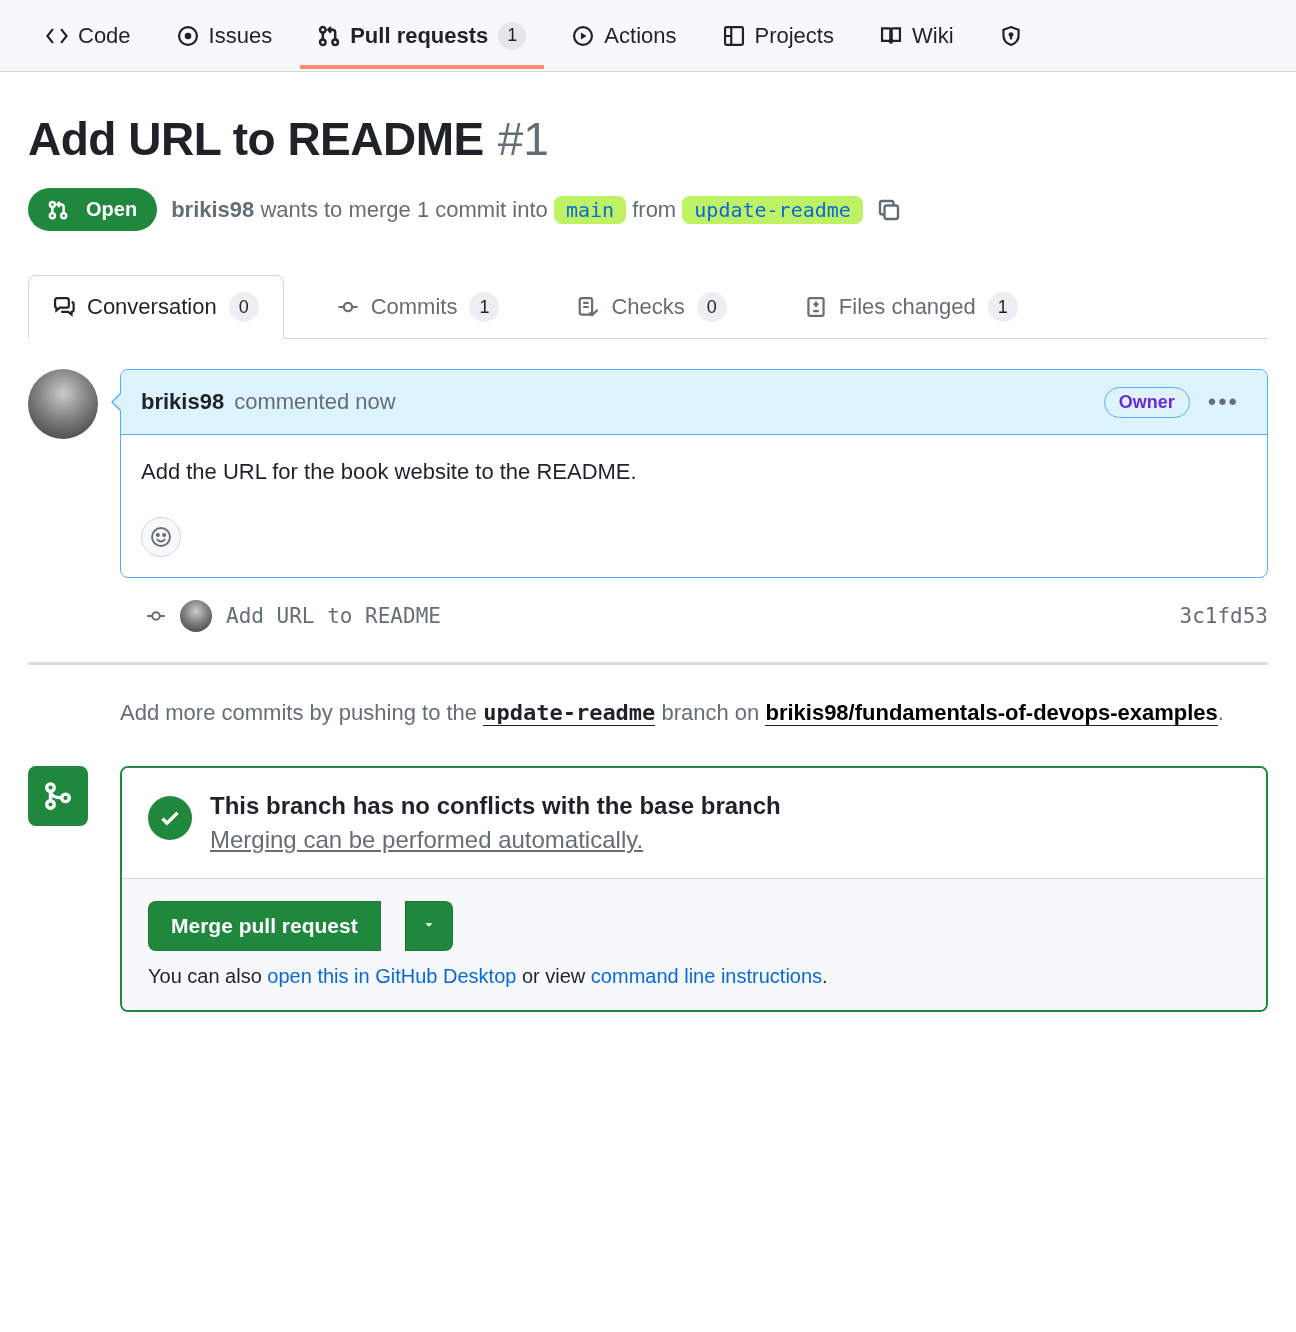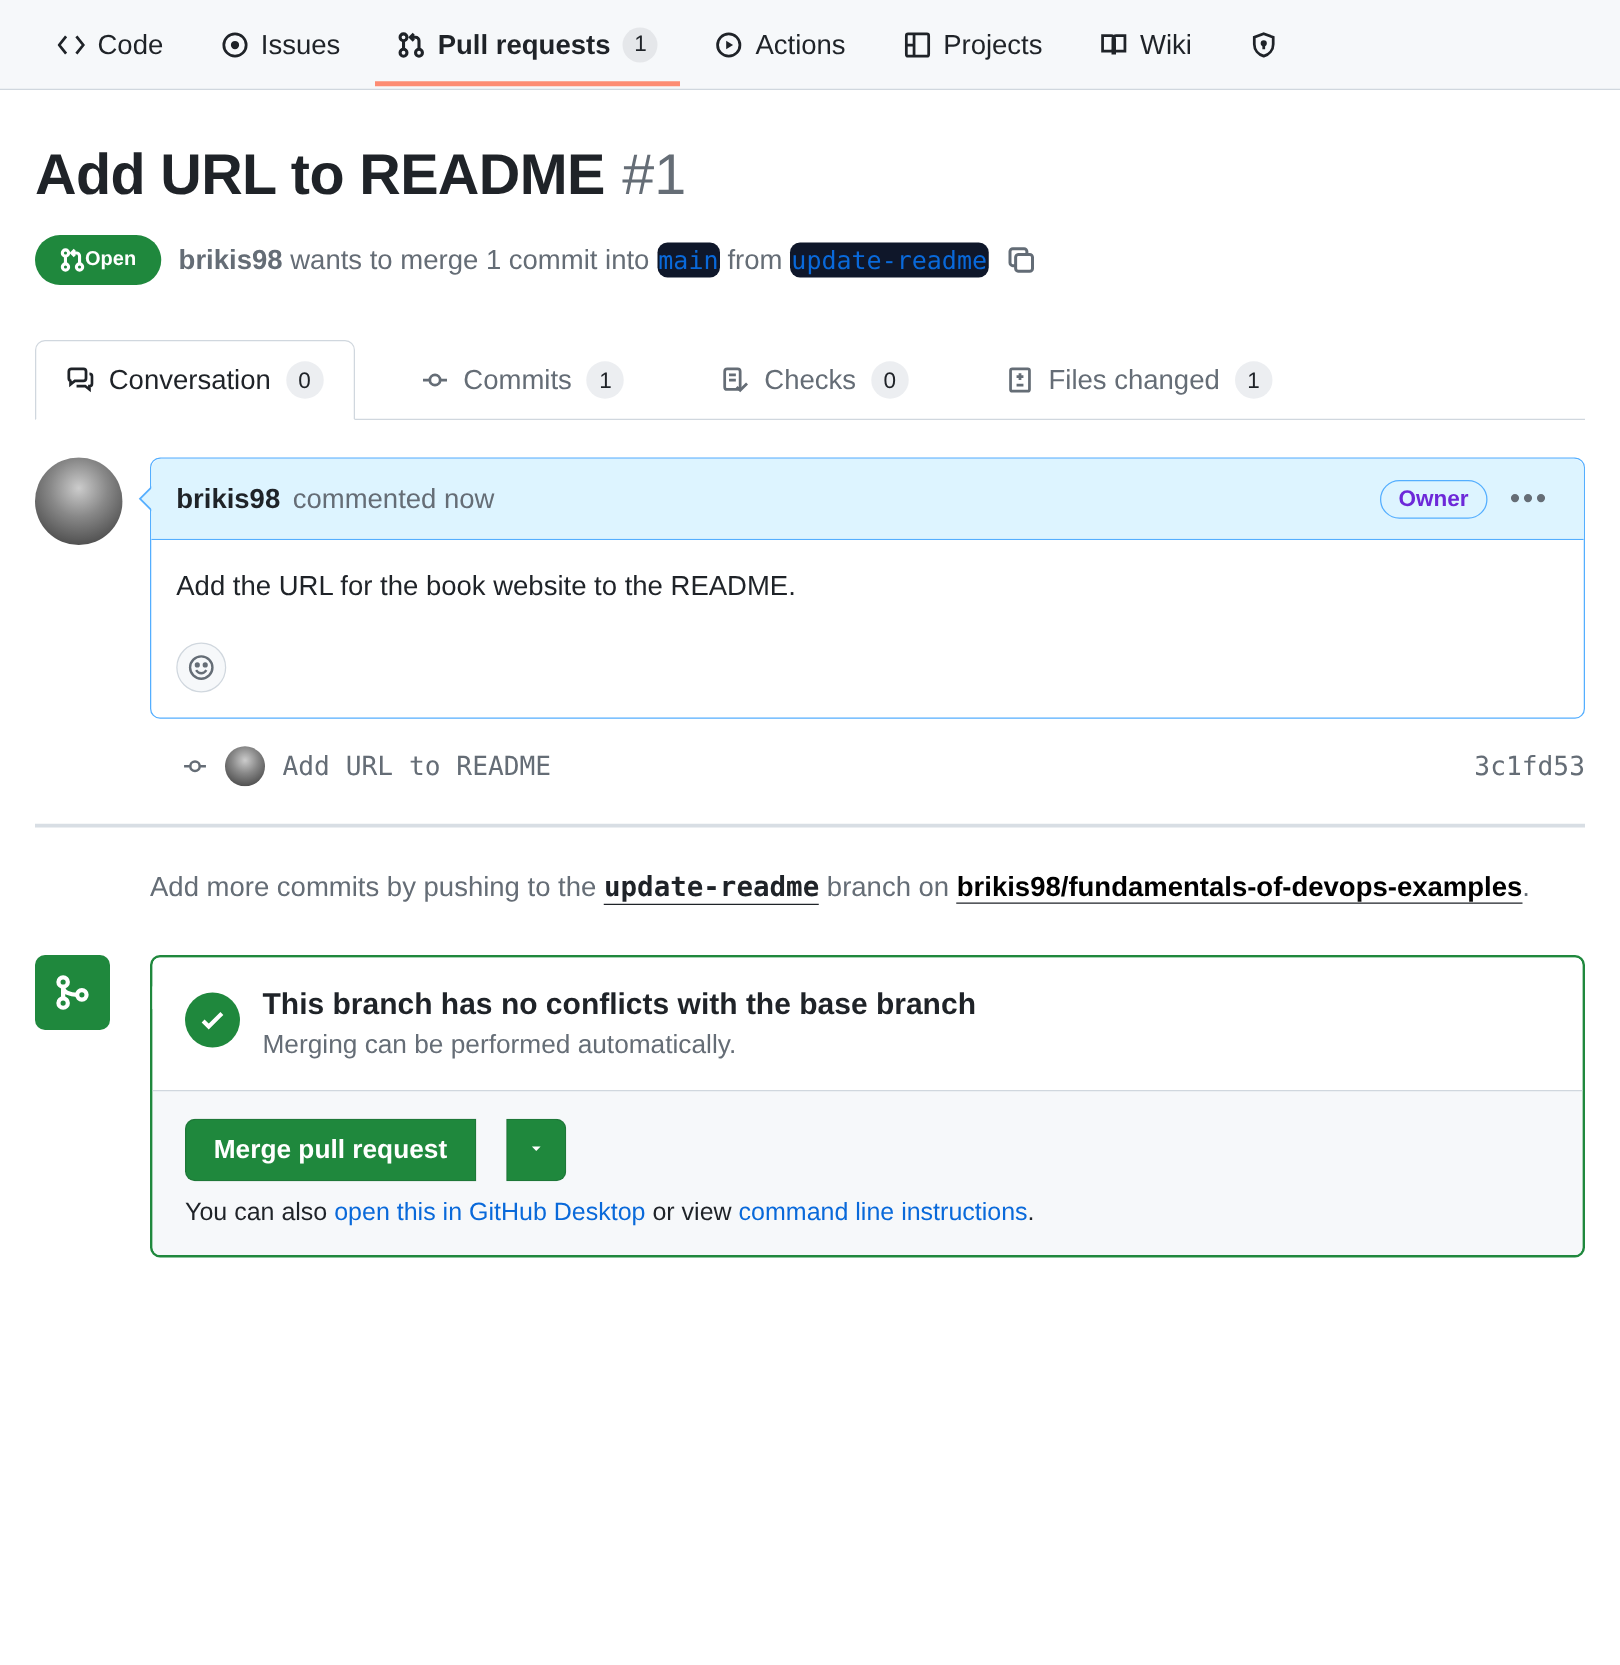--- a/index.html
+++ b/index.html
@@ -76,43 +76,43 @@
 .pr-meta-row {
   display: flex;
   align-items: center;
   gap: 14px;
   margin-top: 22px;
   flex-wrap: wrap;
 }
 .state-badge {
   display: inline-flex;
   align-items: center;
-  gap: 0;
+  gap: 18px;
   background: #1f883d;
   color: #fff;
-  font-size: 16px;
+  font-size: 20px;
   font-weight: 600;
   padding: 10px 20px;
   border-radius: 28px;
 }
 .meta-text {
   font-size: 22px;
   color: #656d76;
 }
 .meta-author {
   font-weight: 600;
   color: #656d76;
 }
 .branch-chip {
   display: inline-block;
-  background: #0f172a;
+  background: #bef264;
   color: #0969da;
   font-family: ui-monospace, SFMono-Regular, Menlo, monospace;
   font-size: 20px;
-  padding: 2px 1px;
+  padding: 2px 12px;
   border-radius: 8px;
 }
 .copy-btn {
   color: #636c76;
   cursor: pointer;
 }
 
 .subtabs {
   display: flex;
   margin-top: 44px;
@@ -327,21 +327,21 @@
   background: #fff;
 }
 .status-check {
   width: 44px; height: 44px; border-radius: 50%;
   background: #1f883d; color: #fff;
   display: flex; align-items: center; justify-content: center;
   flex-shrink: 0;
   margin-top: 4px;
 }
 .status-title { font-size: 24px; font-weight: 700; color: #1f2328; }
-.status-sub { font-size: 21px; color: #656d76; margin-top: 6px; }
+.status-sub { font-size: 24px; color: #656d76; margin-top: 6px; text-decoration: underline; }
 .merge-actions {
   background: #f6f8fa;
   border-top: 1px solid #d0d7de;
   padding: 22px 26px;
 }
 .btn-group { display: inline-flex; gap: 24px; }
 .btn-merge {
   background: #1f883d;
   color: #fff;
   font-size: 21px;

